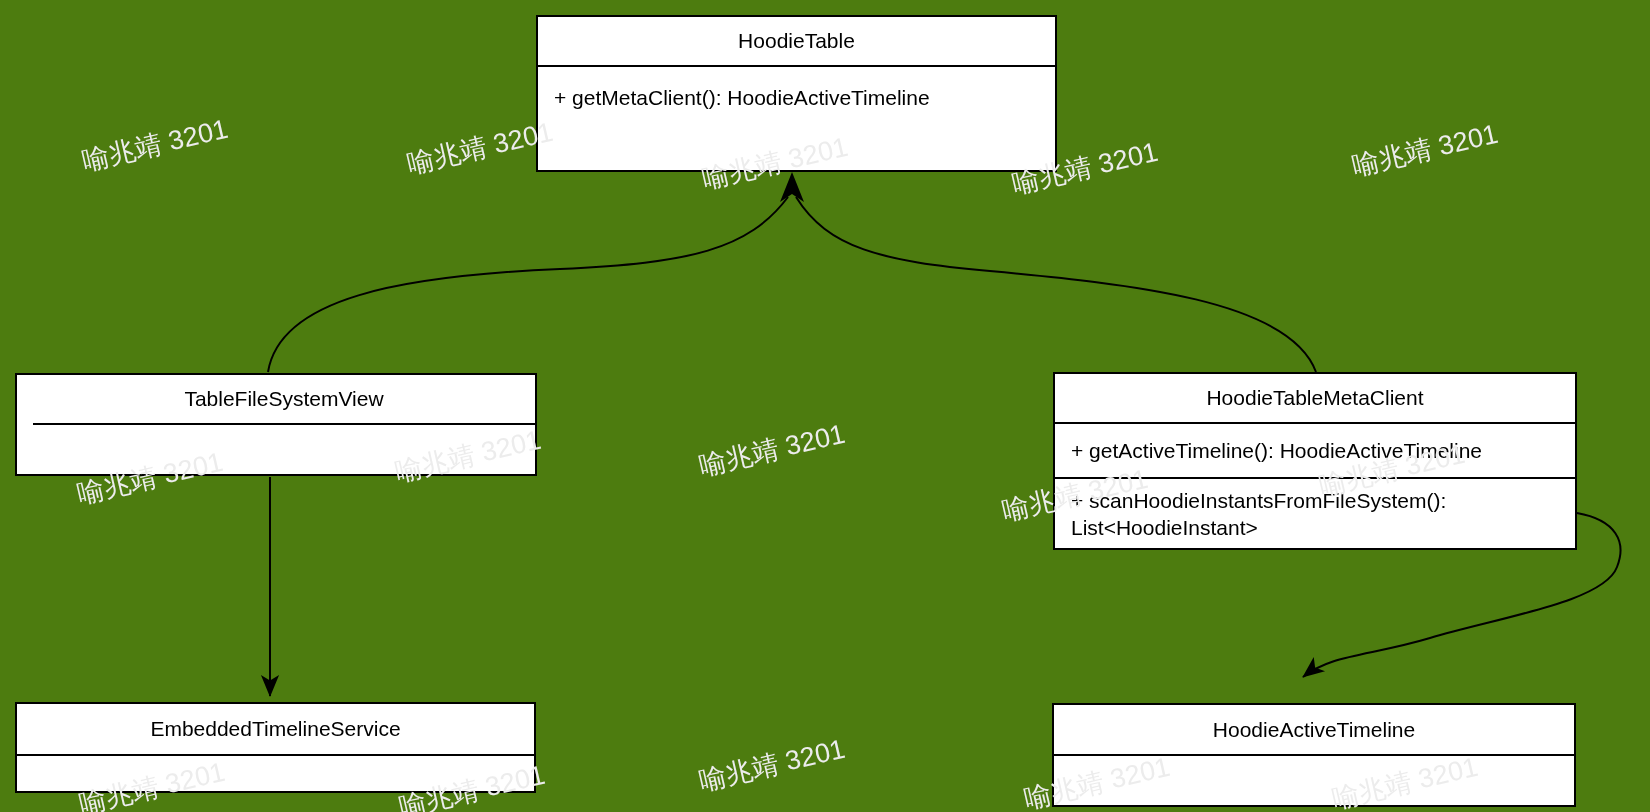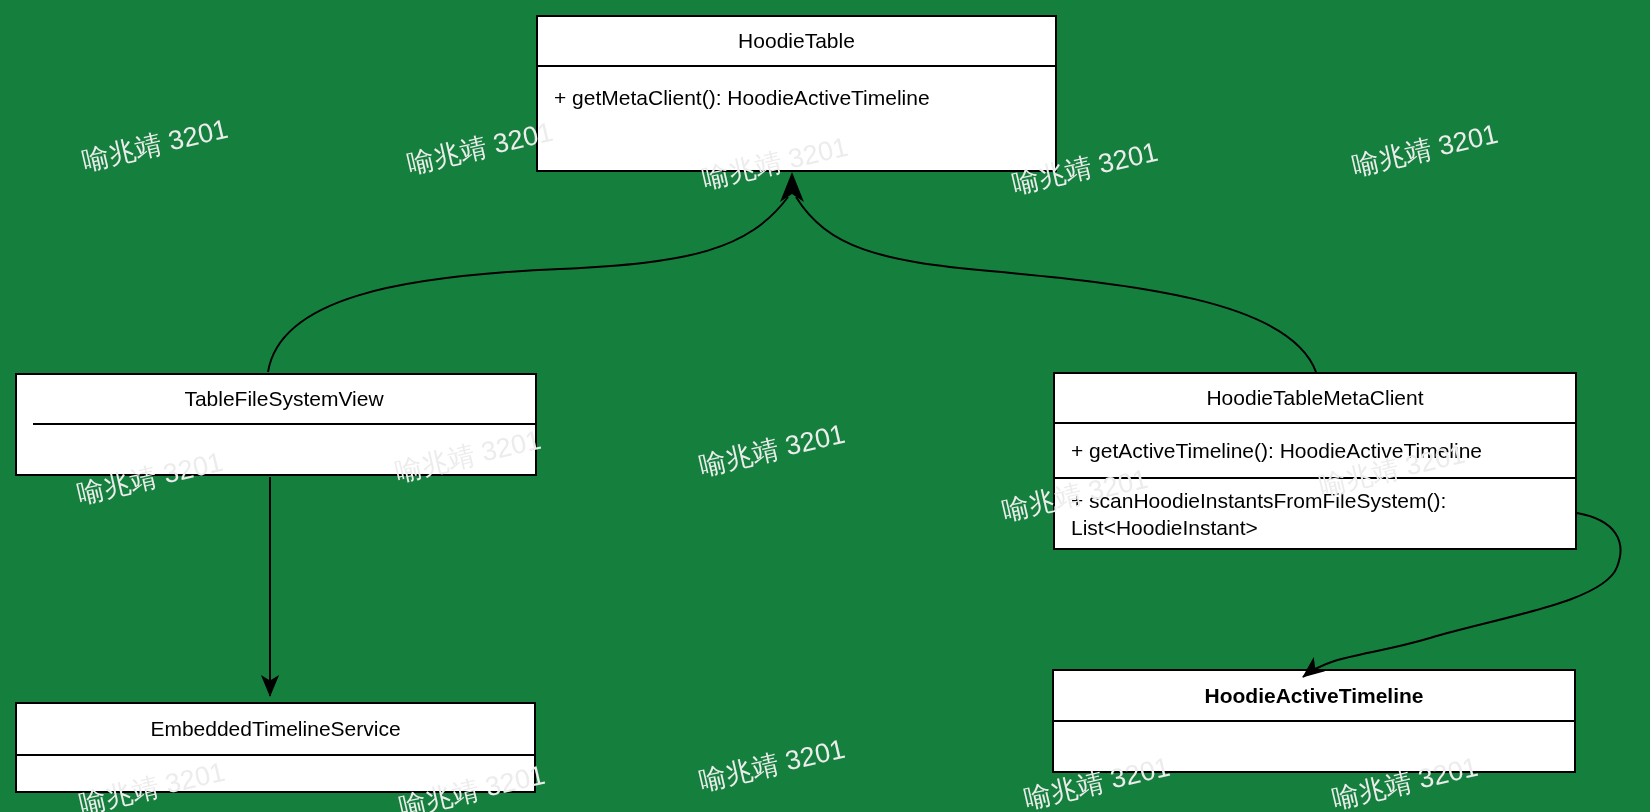--- a/index.html
+++ b/index.html
@@ -1,20 +1,20 @@
 <!DOCTYPE html>
 <html><head>
 <meta charset="utf-8">
 <style>
   html, body { margin: 0; padding: 0; background: #ffffff; }
   #canvas {
     position: relative;
     width: 1650px;
     height: 812px;
-    background: #15803d;
+    background: #4d7c0f;
     overflow: hidden;
     font-family: "Liberation Sans", "DejaVu Sans", sans-serif;
     color: #000000;
   }
   .uml {
     position: absolute;
     box-sizing: border-box;
     border: 2px solid #000000;
     background: #ffffff;
     z-index: 1;
@@ -113,21 +113,21 @@
     <div class="uml-title" style="height:50px;">HoodieTableMetaClient</div>
     <div class="uml-row row-divider" style="height:55px;">+ getActiveTimeline(): HoodieActiveTimeline</div>
     <div class="uml-body wrap-row">+ scanHoodieInstantsFromFileSystem(): List&lt;HoodieInstant&gt;</div>
   </div>
 
   <div class="uml" style="left:15px; top:702px; width:521px; height:91px;">
     <div class="uml-title" style="height:52px;">EmbeddedTimelineService</div>
     <div class="uml-body"></div>
   </div>
 
-  <div class="uml" style="left:1052px; top:669px; width:524px; height:104px;font-weight:bold;">
+  <div class="uml" style="left:1052px; top:703px; width:524px; height:104px;">
     <div class="uml-title" style="height:51px;">HoodieActiveTimeline</div>
     <div class="uml-body"></div>
   </div>
 
   <div class="wm" style="left:155px; top:145px;">喻兆靖 3201</div>
   <div class="wm" style="left:480px; top:148px;">喻兆靖 3201</div>
   <div class="wm" style="left:775px; top:163px;">喻兆靖 3201</div>
   <div class="wm" style="left:1085px; top:168px;">喻兆靖 3201</div>
   <div class="wm" style="left:1425px; top:150px;">喻兆靖 3201</div>
 

